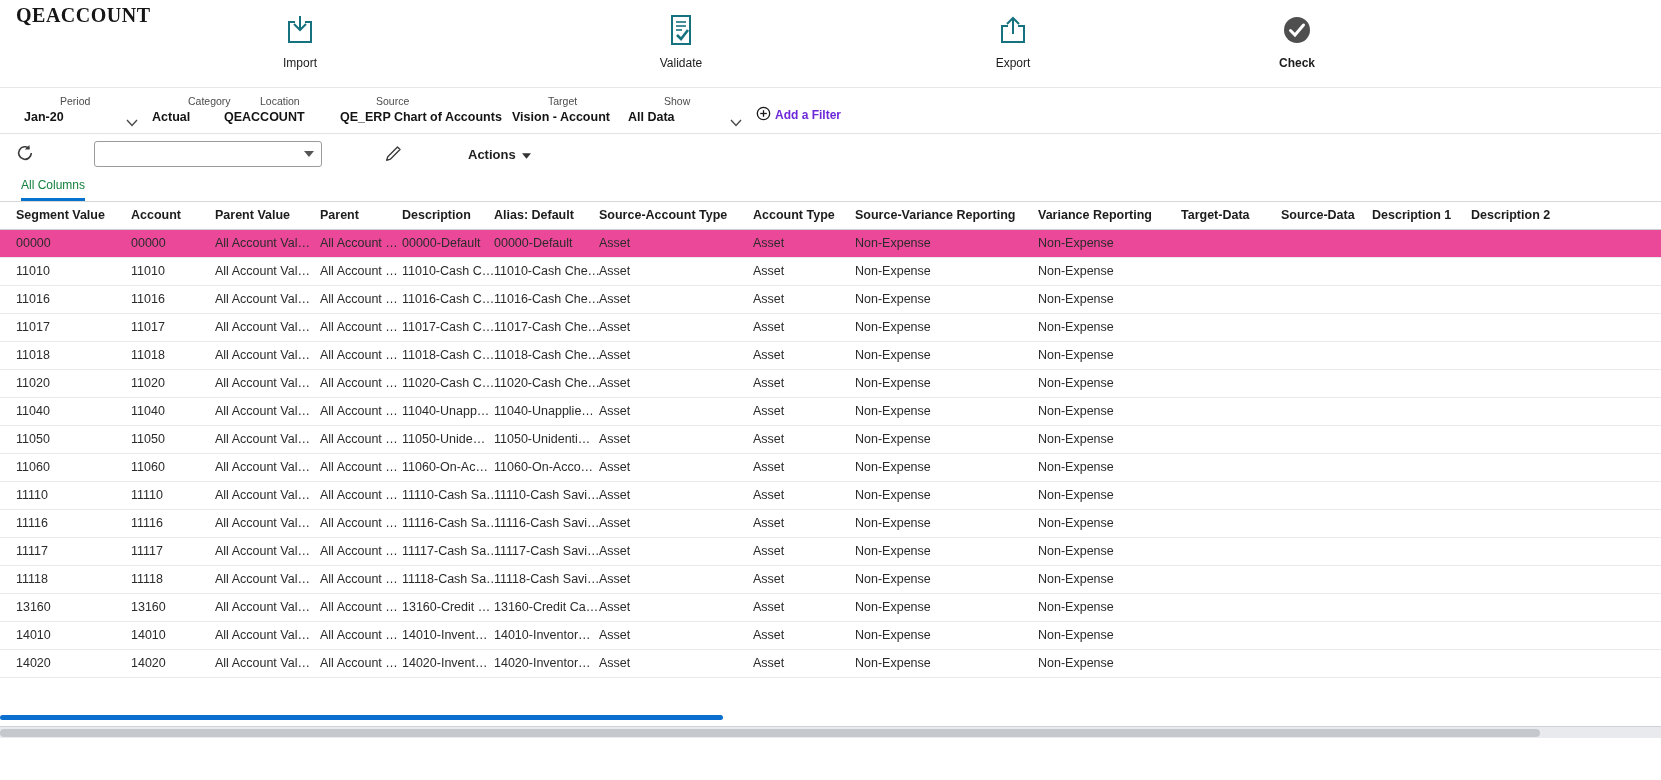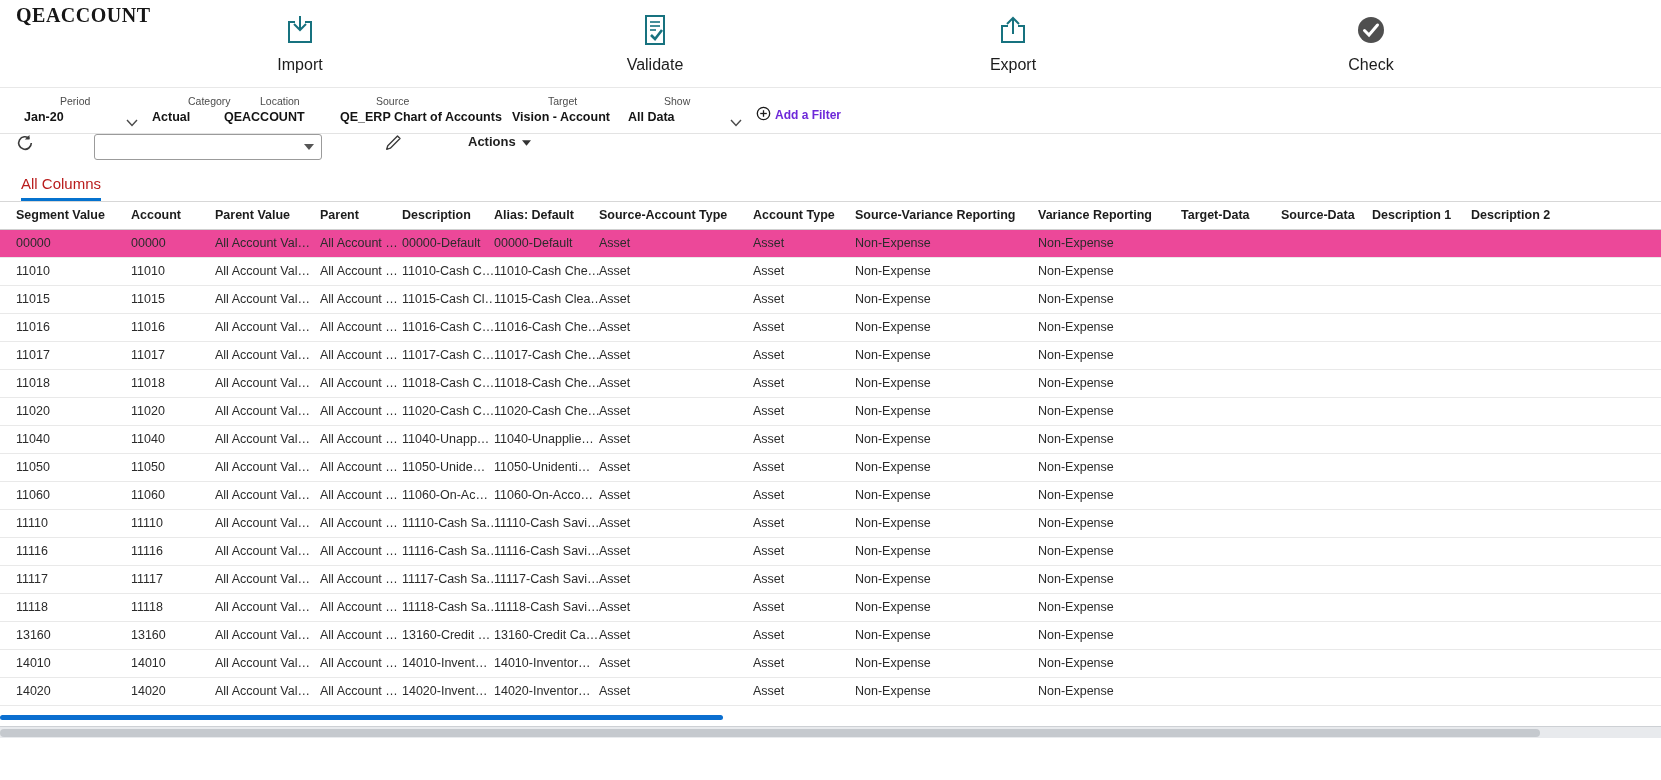--- a/index.html
+++ b/index.html
@@ -5,52 +5,52 @@
   * { box-sizing: border-box; margin: 0; padding: 0; }
   html, body { background: #ffffff; }
   body { font-family: "Liberation Sans", sans-serif; color: #1c1c1c; }
   .screen { position: relative; width: 1661px; height: 780px; background: #fff; overflow: hidden; }
 
   
   .app-header { position: relative; height: 88px; border-bottom: 1px solid #e8e8e8; }
   .page-title { position: absolute; left: 16px; top: 4px; font-family: "Liberation Serif", serif; font-size: 20px; font-weight: 700; letter-spacing: 0.5px; color: #161616; }
   .tool-btn { position: absolute; top: 14px; width: 90px; text-align: center; cursor: pointer; }
   .tool-btn .ticon { display: inline-block; width: 32px; height: 32px; }
-  .tool-btn .tlabel { display: block; margin-top: 6px; font-size: 16px; color: #1c1c1c; }
+  .tool-btn .tlabel { display: block; margin-top: 6px; font-size: 12px; color: #1c1c1c; }
   #tb-import { left: 255px; }
-  #tb-validate { left: 610px; }
+  #tb-validate { left: 636px; }
   #tb-export { left: 968px; }
-  #tb-check { left: 1326px; }
+  #tb-check { left: 1252px; font-weight: bold; }
 
   
   .filter-bar { position: relative; display: flex; align-items: flex-start; height: 46px; padding-top: 7px; border-bottom: 1px solid #e3e3e3; }
   .filter-item { position: relative; }
   .f-label { font-size: 10.5px; color: #4c4c4c; margin-bottom: 3px; padding-left: 36px; }
   .f-value { font-size: 12.5px; font-weight: 700; color: #141414; white-space: nowrap; }
   .f-chev { position: absolute; right: 14px; top: 18px; }
   #fi-period   { margin-left: 24px; width: 128px; }
   #fi-category { width: 72px; }
   #fi-location { width: 116px; }
   #fi-source   { width: 172px; }
   #fi-target   { width: 116px; }
   #fi-show     { width: 128px; }
   .add-filter { display: flex; align-items: center; gap: 4px; margin-top: 11px; font-size: 12px; font-weight: 700; color: #6d28d9; cursor: pointer; white-space: nowrap; }
 
   
-  .actions-bar { position: relative; display: flex; align-items: flex-start; height: 40px; gap: 48px; }
+  .actions-bar { position: relative; display: flex; align-items: center; height: 40px; gap: 48px; }
   .refresh-btn { margin-left: 16px; width: 20px; height: 20px; cursor: pointer; }
   .combobox { position: relative; margin-left: 10px; width: 228px; height: 26px; border: 1px solid #9b9b9b; border-radius: 3px; background: #fff; display: flex; align-items: center; }
   .combobox input { flex: 1; height: 100%; border: none; outline: none; padding: 0 6px; font-size: 12px; font-family: "Liberation Sans", sans-serif; background: transparent; }
   .combo-arrow { width: 24px; height: 100%; display: flex; align-items: center; justify-content: center; cursor: pointer; }
   .pencil-btn { margin-left: 14px; width: 18px; height: 18px; cursor: pointer; }
   .actions-dd { display: flex; align-items: center; gap: 6px; margin-left: 18px; font-size: 13px; font-weight: 700; color: #1f1f1f; cursor: pointer; }
 
   
   .tab-bar { height: 28px; border-bottom: 1px solid #d7d7d7; display: flex; align-items: flex-end; }
-  .tab { margin-left: 21px; padding-bottom: 6px; font-size: 15px; color: #b91c1c; cursor: pointer; }
+  .tab { margin-left: 21px; padding-bottom: 6px; font-size: 12px; color: #15803d; cursor: pointer; }
   .tab.active { border-bottom: 3px solid #0572ce; font-weight: 400; }
 
   
   .grid { border-collapse: collapse; table-layout: fixed; width: 1661px; }
   .grid th { height: 27px; text-align: left; font-size: 12.5px; font-weight: 700; color: #1c1c1c; border-bottom: 1px solid #cfcfcf; white-space: nowrap; overflow: hidden; padding-right: 8px; }
   .grid td { height: 28px; font-size: 12.5px; color: #2b2b2b; border-bottom: 1px solid #e9e9e9; white-space: nowrap; overflow: hidden; padding-right: 8px; }
   .grid th:first-child, .grid td:first-child { padding-left: 16px; }
   .grid tr.selected td { background: #ec4899; }
 
   
@@ -256,36 +256,20 @@
           <td>Asset</td>
           <td>Asset</td>
           <td>Non-Expense</td>
           <td>Non-Expense</td>
           <td></td>
           <td></td>
           <td></td>
           <td></td>
         </tr>
         <tr>
-          <td>11015</td>
-          <td>11015</td>
-          <td>All Account Val…</td>
-          <td>All Account …</td>
-          <td>11015-Cash Cl…</td>
-          <td>11015-Cash Clea…</td>
-          <td>Asset</td>
-          <td>Asset</td>
-          <td>Non-Expense</td>
-          <td>Non-Expense</td>
-          <td></td>
-          <td></td>
-          <td></td>
-          <td></td>
-        </tr>
-        <tr>
           <td>11016</td>
           <td>11016</td>
           <td>All Account Val…</td>
           <td>All Account …</td>
           <td>11016-Cash C…</td>
           <td>11016-Cash Che…</td>
           <td>Asset</td>
           <td>Asset</td>
           <td>Non-Expense</td>
           <td>Non-Expense</td>

